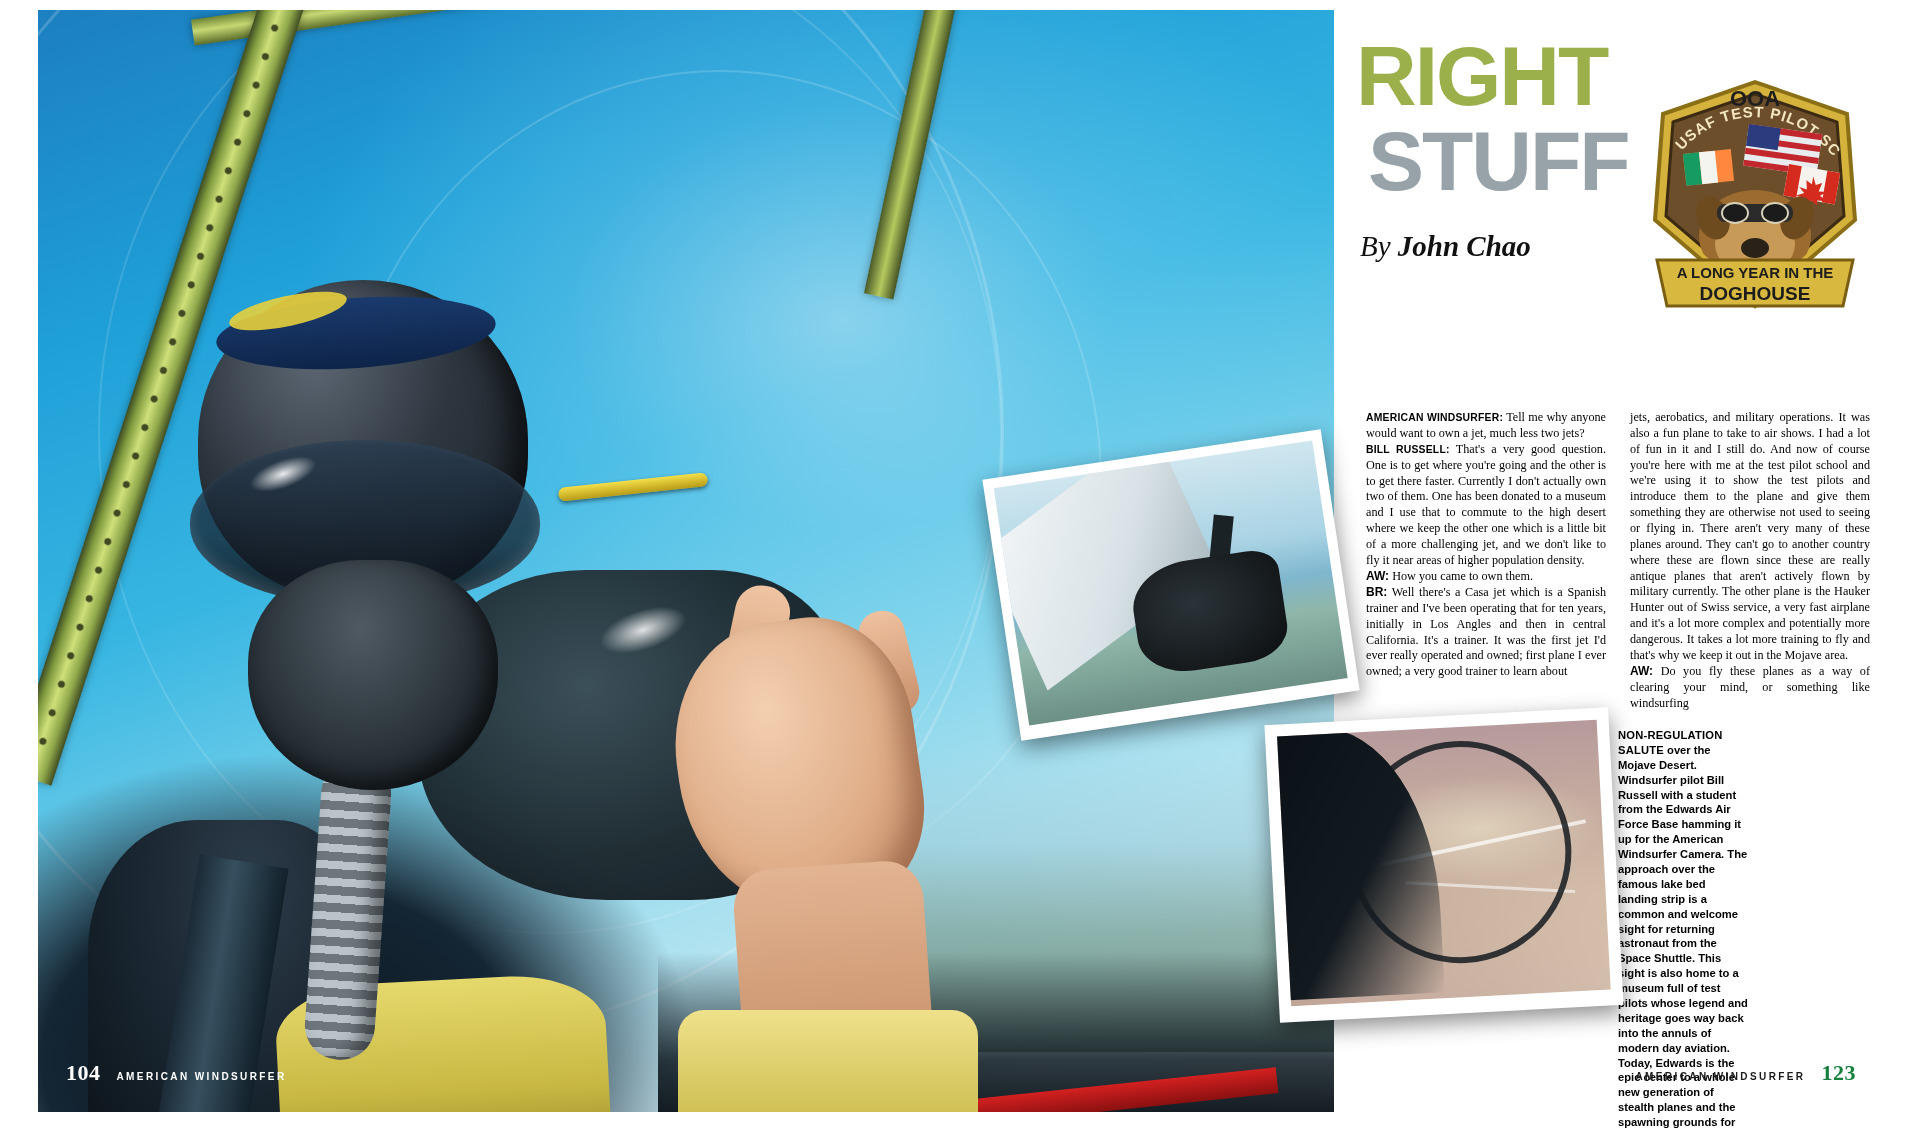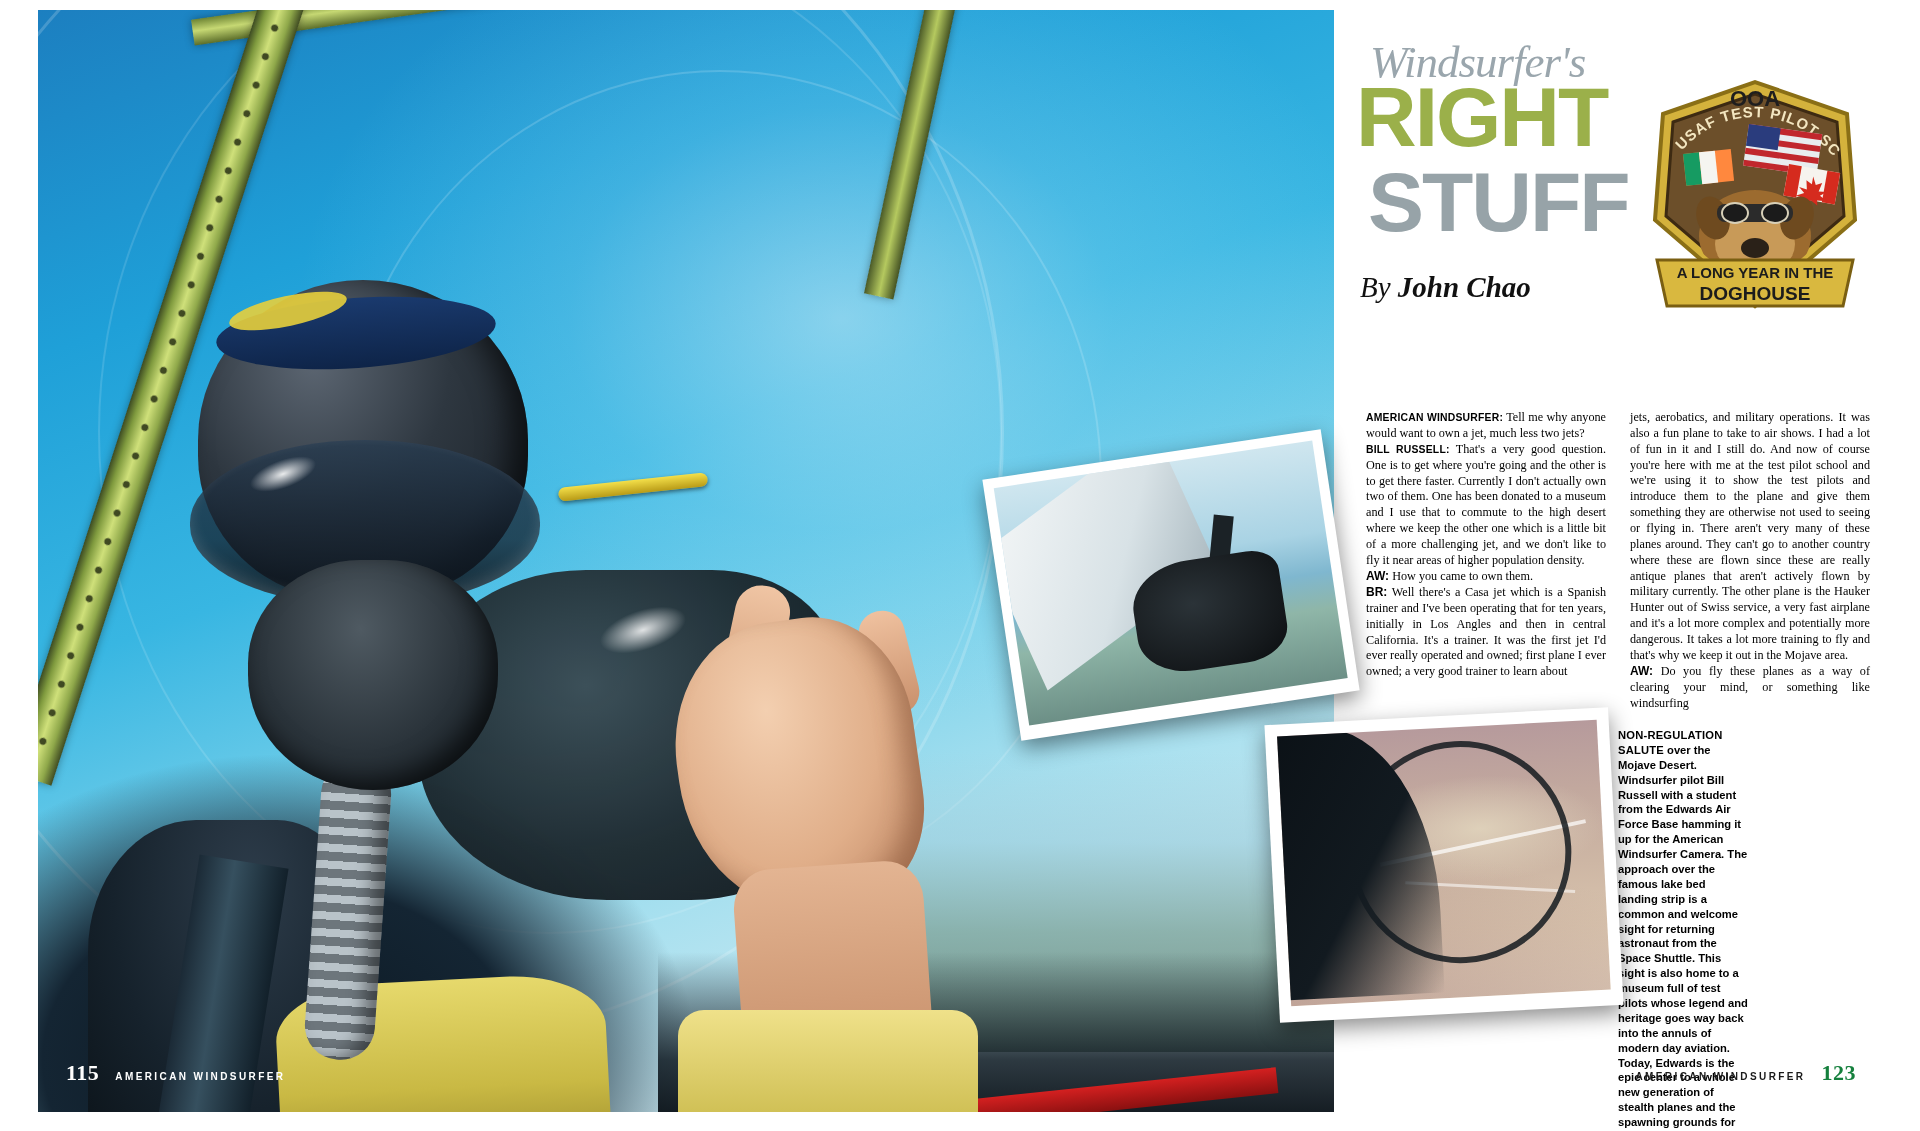--- a/index.html
+++ b/index.html
@@ -527,21 +527,21 @@
       <div class="oxygen-mask"></div>
     </div>
 
     <div class="finger-index"></div>
     <div class="finger-pinky"></div>
     <div class="hand"></div>
     <div class="wrist"></div>
     <div class="sleeve"></div>
 
     <div class="left-folio">
-      <span class="folio-num">115</span>
+      <span class="folio-num">104</span>
       <span class="folio-text">AMERICAN WINDSURFER</span>
     </div>
   </div>
 
   <div class="photo photo-1">
     <div class="inner">
       <div class="p1-wing"></div>
       <div class="p1-tail"></div>
       <div class="p1-jet"></div>
     </div>
@@ -553,21 +553,20 @@
       <div class="p2-runway"></div>
       <div class="p2-runway2"></div>
       <div class="p2-ring"></div>
       <div class="p2-canopy"></div>
     </div>
   </div>
 
   <div class="right-page">
 
     <div class="title-block">
-      <div class="kicker">Windsurfer's</div>
       <div class="word-right">RIGHT</div>
       <div class="word-stuff">STUFF</div>
       <div class="byline">
         <span>By </span><b>John Chao</b>
       </div>
     </div>
 
     <div class="patch">
       <svg width="232" height="250" viewBox="0 0 232 250">
         <defs>

